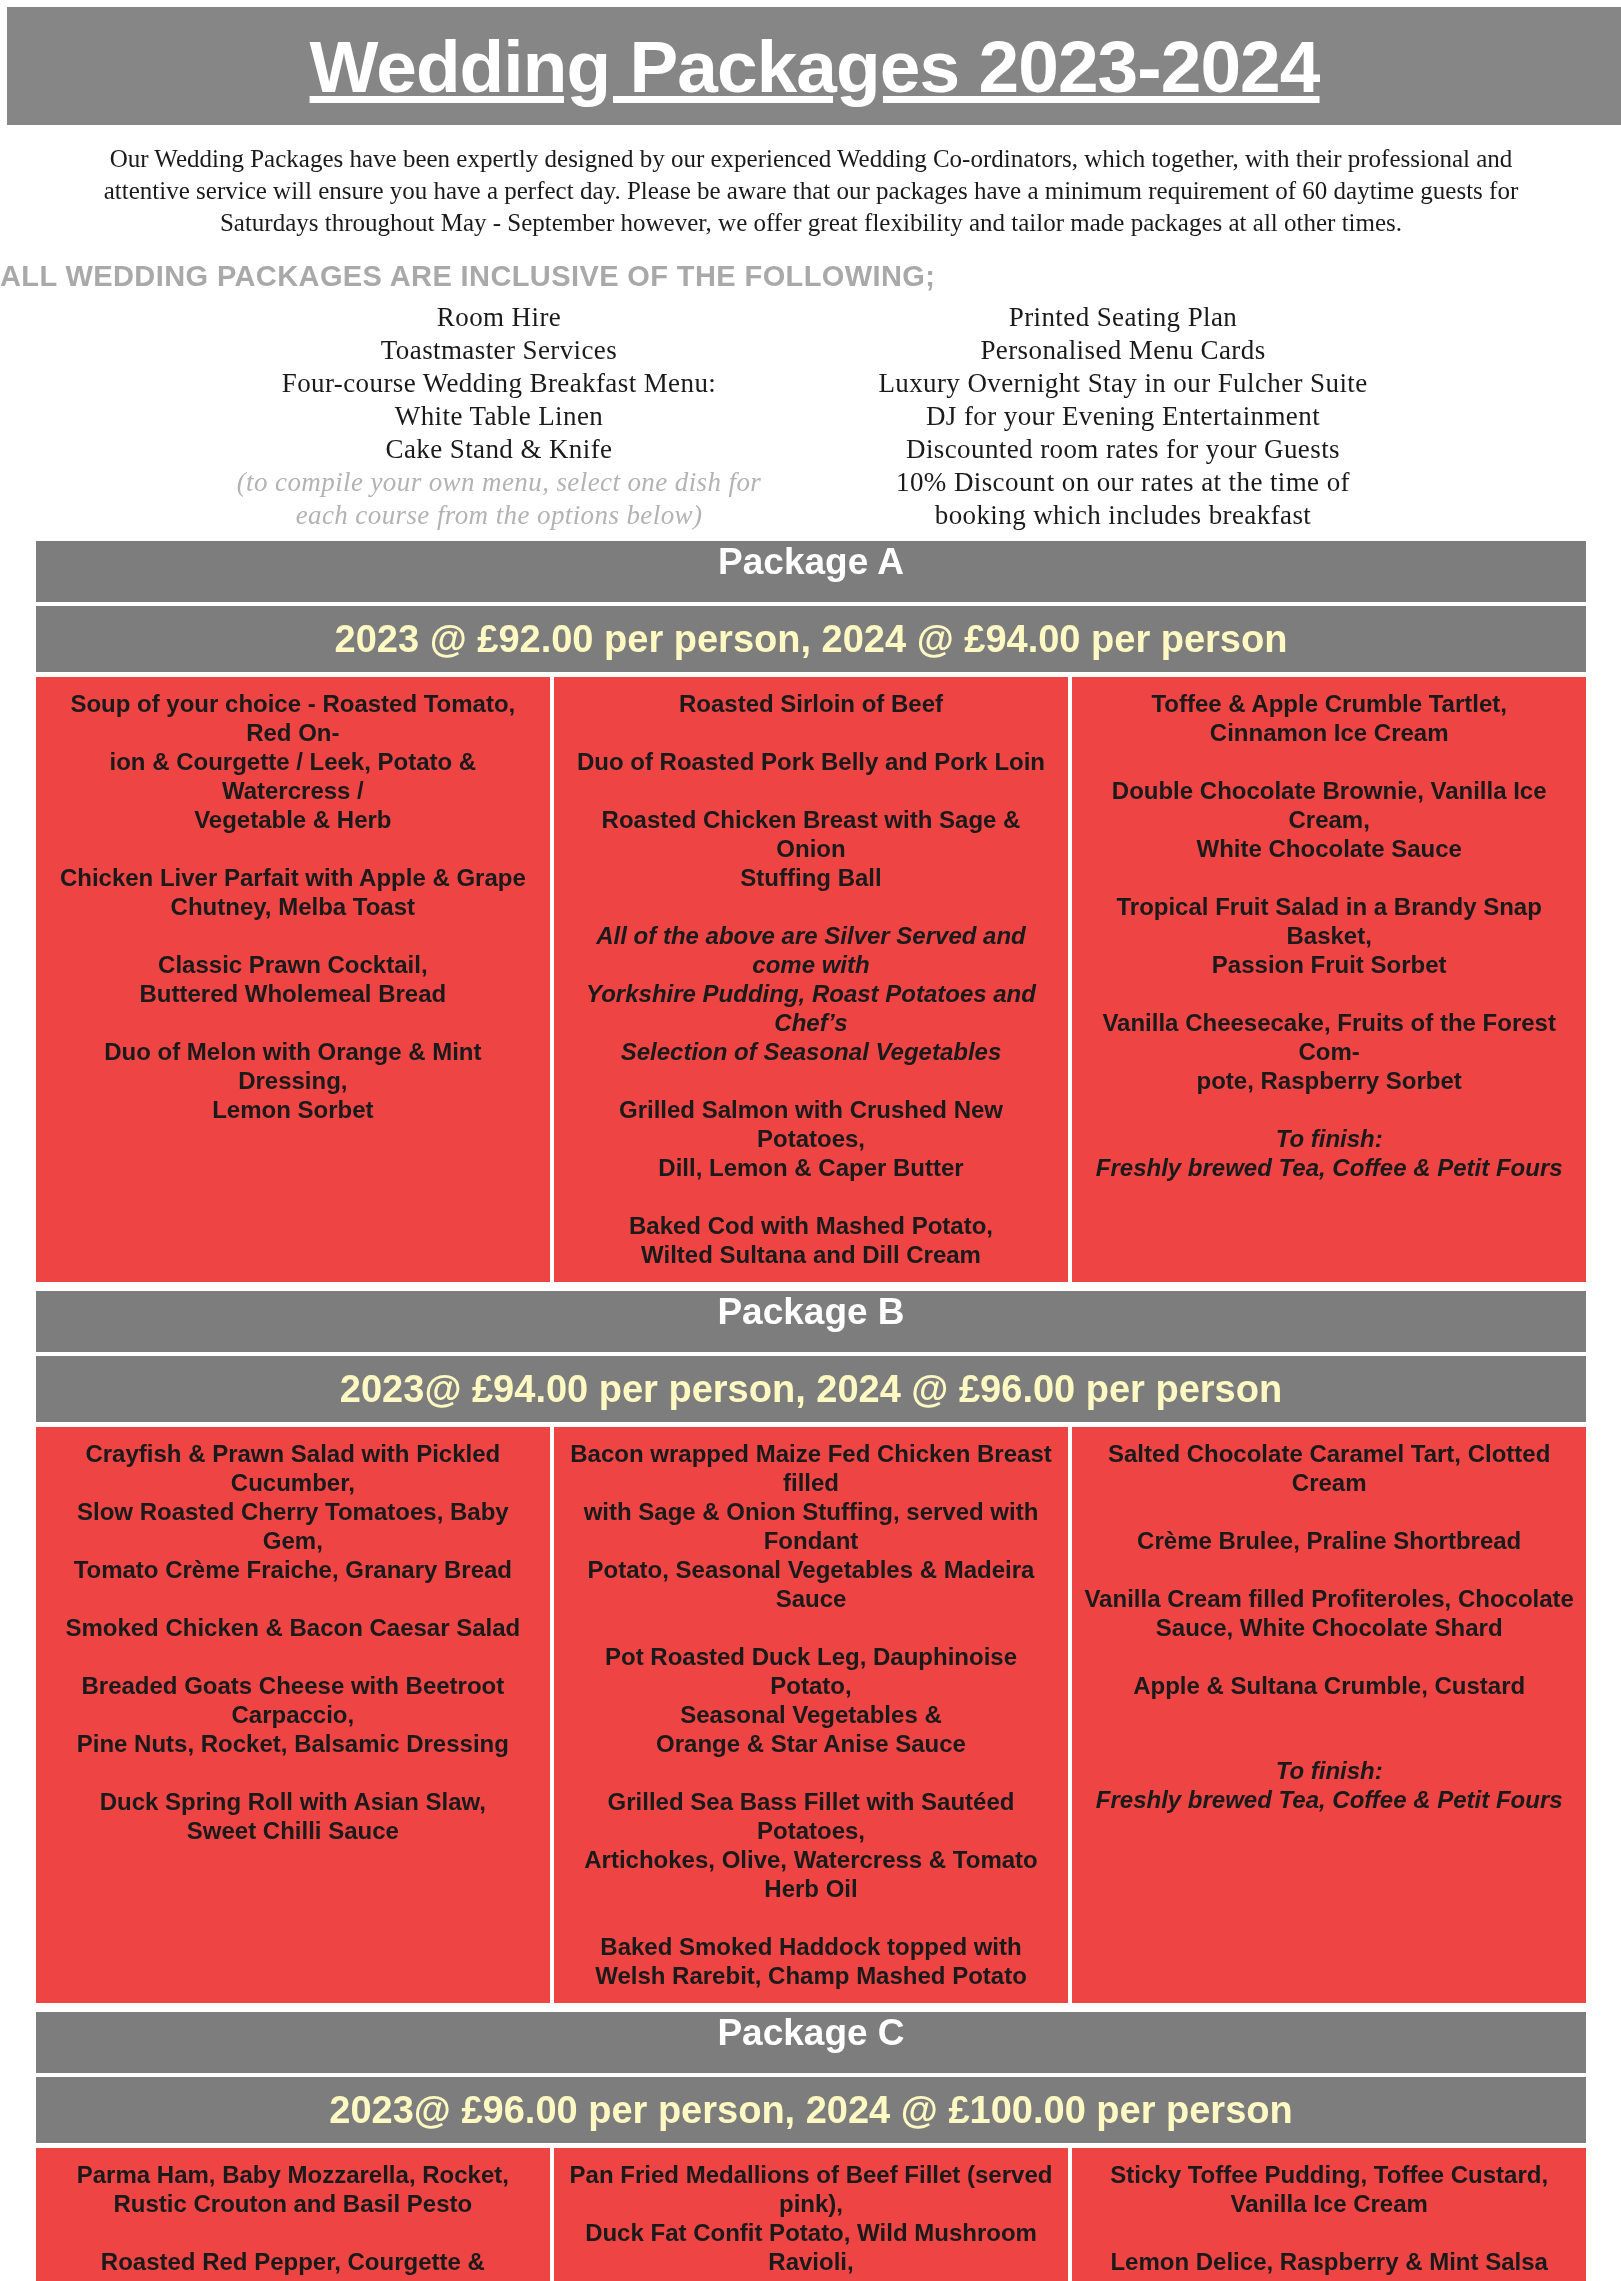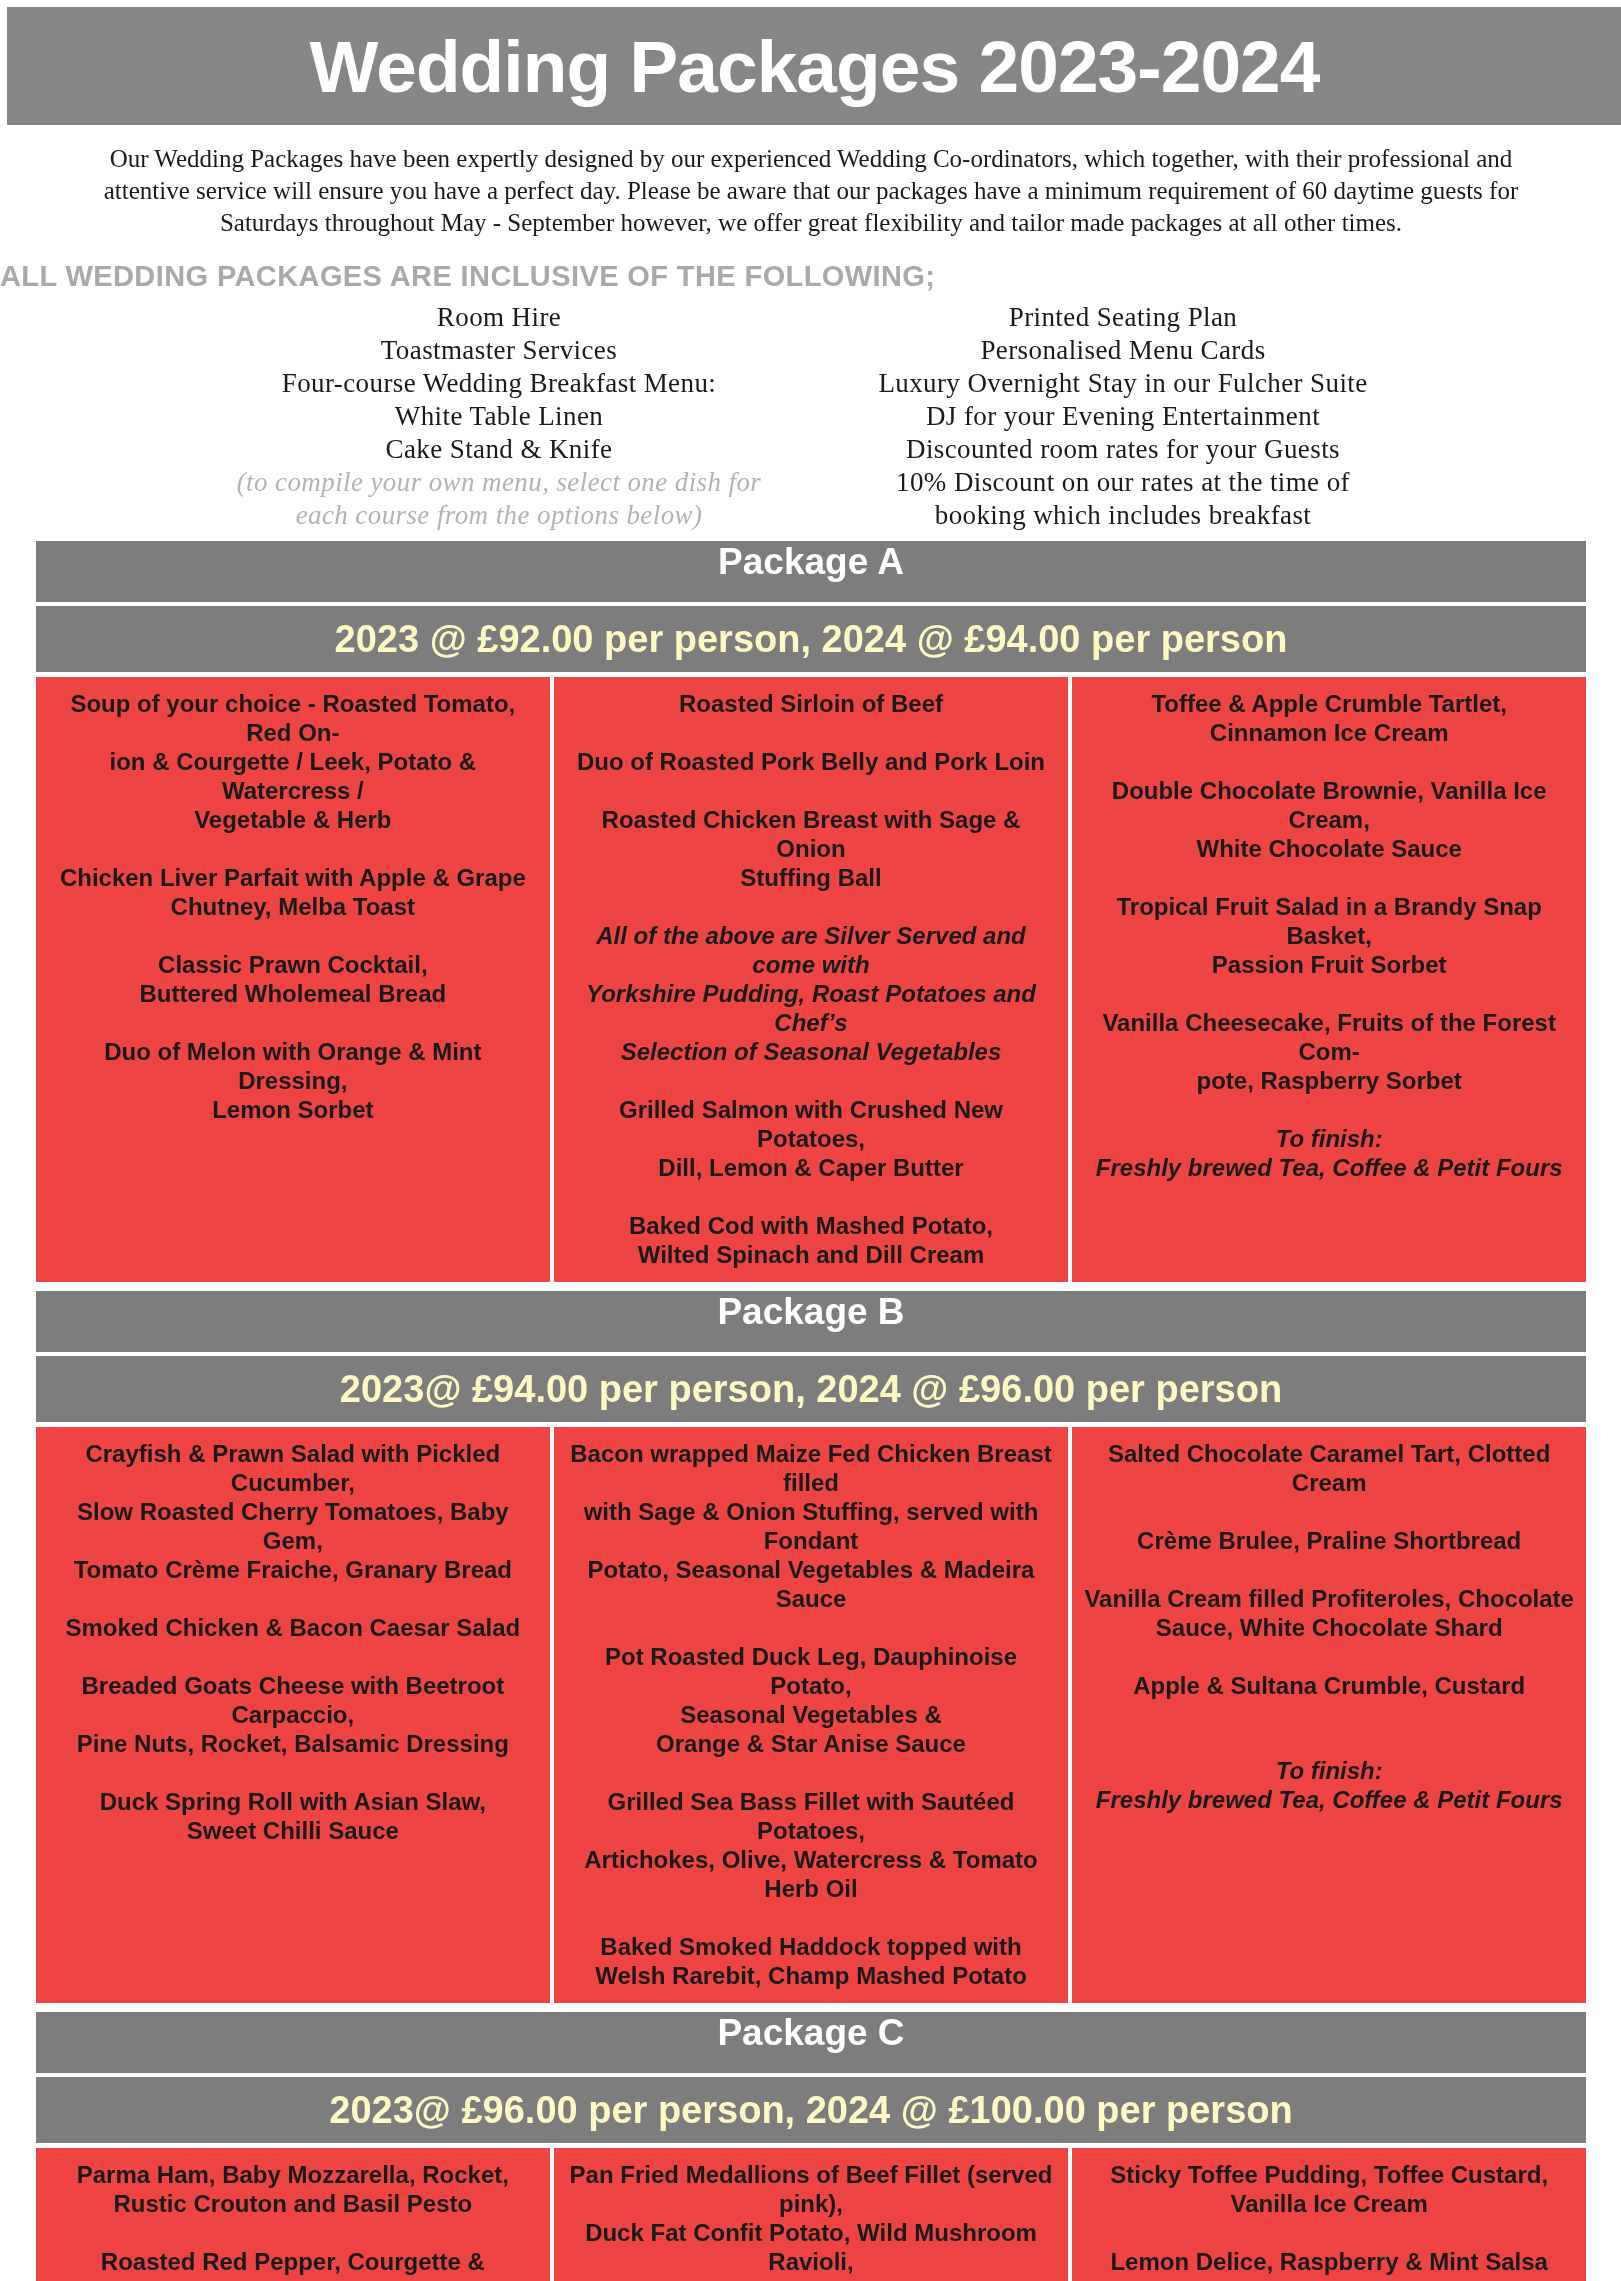--- a/index.html
+++ b/index.html
@@ -9,21 +9,21 @@
     font-family:"Liberation Sans", sans-serif;
   }
 
   
   .banner {
     margin:7.1px 0 0 7.1px; height:118px; background:#868686;
     display:flex; align-items:center; justify-content:center;
   }
   .banner h1 {
     margin:0; color:#ffffff; font-size:73px; font-weight:bold;
-    letter-spacing:-0.9px; font-family:"Liberation Sans", sans-serif;
+    letter-spacing:-0.9px; font-family:"Liberation Sans", sans-serif;text-decoration:underline;
   }
 
   
   .intro {
     margin:18px auto 0; width:1600px; text-align:center;
     font-family:"Liberation Serif", serif;
     font-size:25px; line-height:32px; white-space:pre-line;
   }
 
   
@@ -129,21 +129,21 @@
           <div class="dish">Roasted Sirloin of Beef</div>
           <div class="dish">Duo of Roasted Pork Belly and Pork Loin</div>
           <div class="dish">Roasted Chicken Breast with Sage &amp; Onion
 Stuffing Ball</div>
           <div class="dish italic">All of the above are Silver Served and come with
 Yorkshire Pudding, Roast Potatoes and Chef’s
 Selection of Seasonal Vegetables</div>
           <div class="dish">Grilled  Salmon with Crushed New Potatoes,
 Dill, Lemon &amp; Caper Butter</div>
           <div class="dish">Baked Cod with Mashed Potato,
-Wilted Spinach and Dill Cream</div>
+Wilted Sultana and Dill Cream</div>
         </div>
         <div class="pkg-col">
           <div class="dish">Toffee &amp; Apple Crumble Tartlet,
 Cinnamon Ice Cream</div>
           <div class="dish">Double Chocolate Brownie, Vanilla Ice Cream,
 White Chocolate Sauce</div>
           <div class="dish">Tropical Fruit Salad in a Brandy Snap Basket,
 Passion Fruit Sorbet</div>
           <div class="dish">Vanilla Cheesecake, Fruits of the Forest Com-
 pote, Raspberry Sorbet</div>

